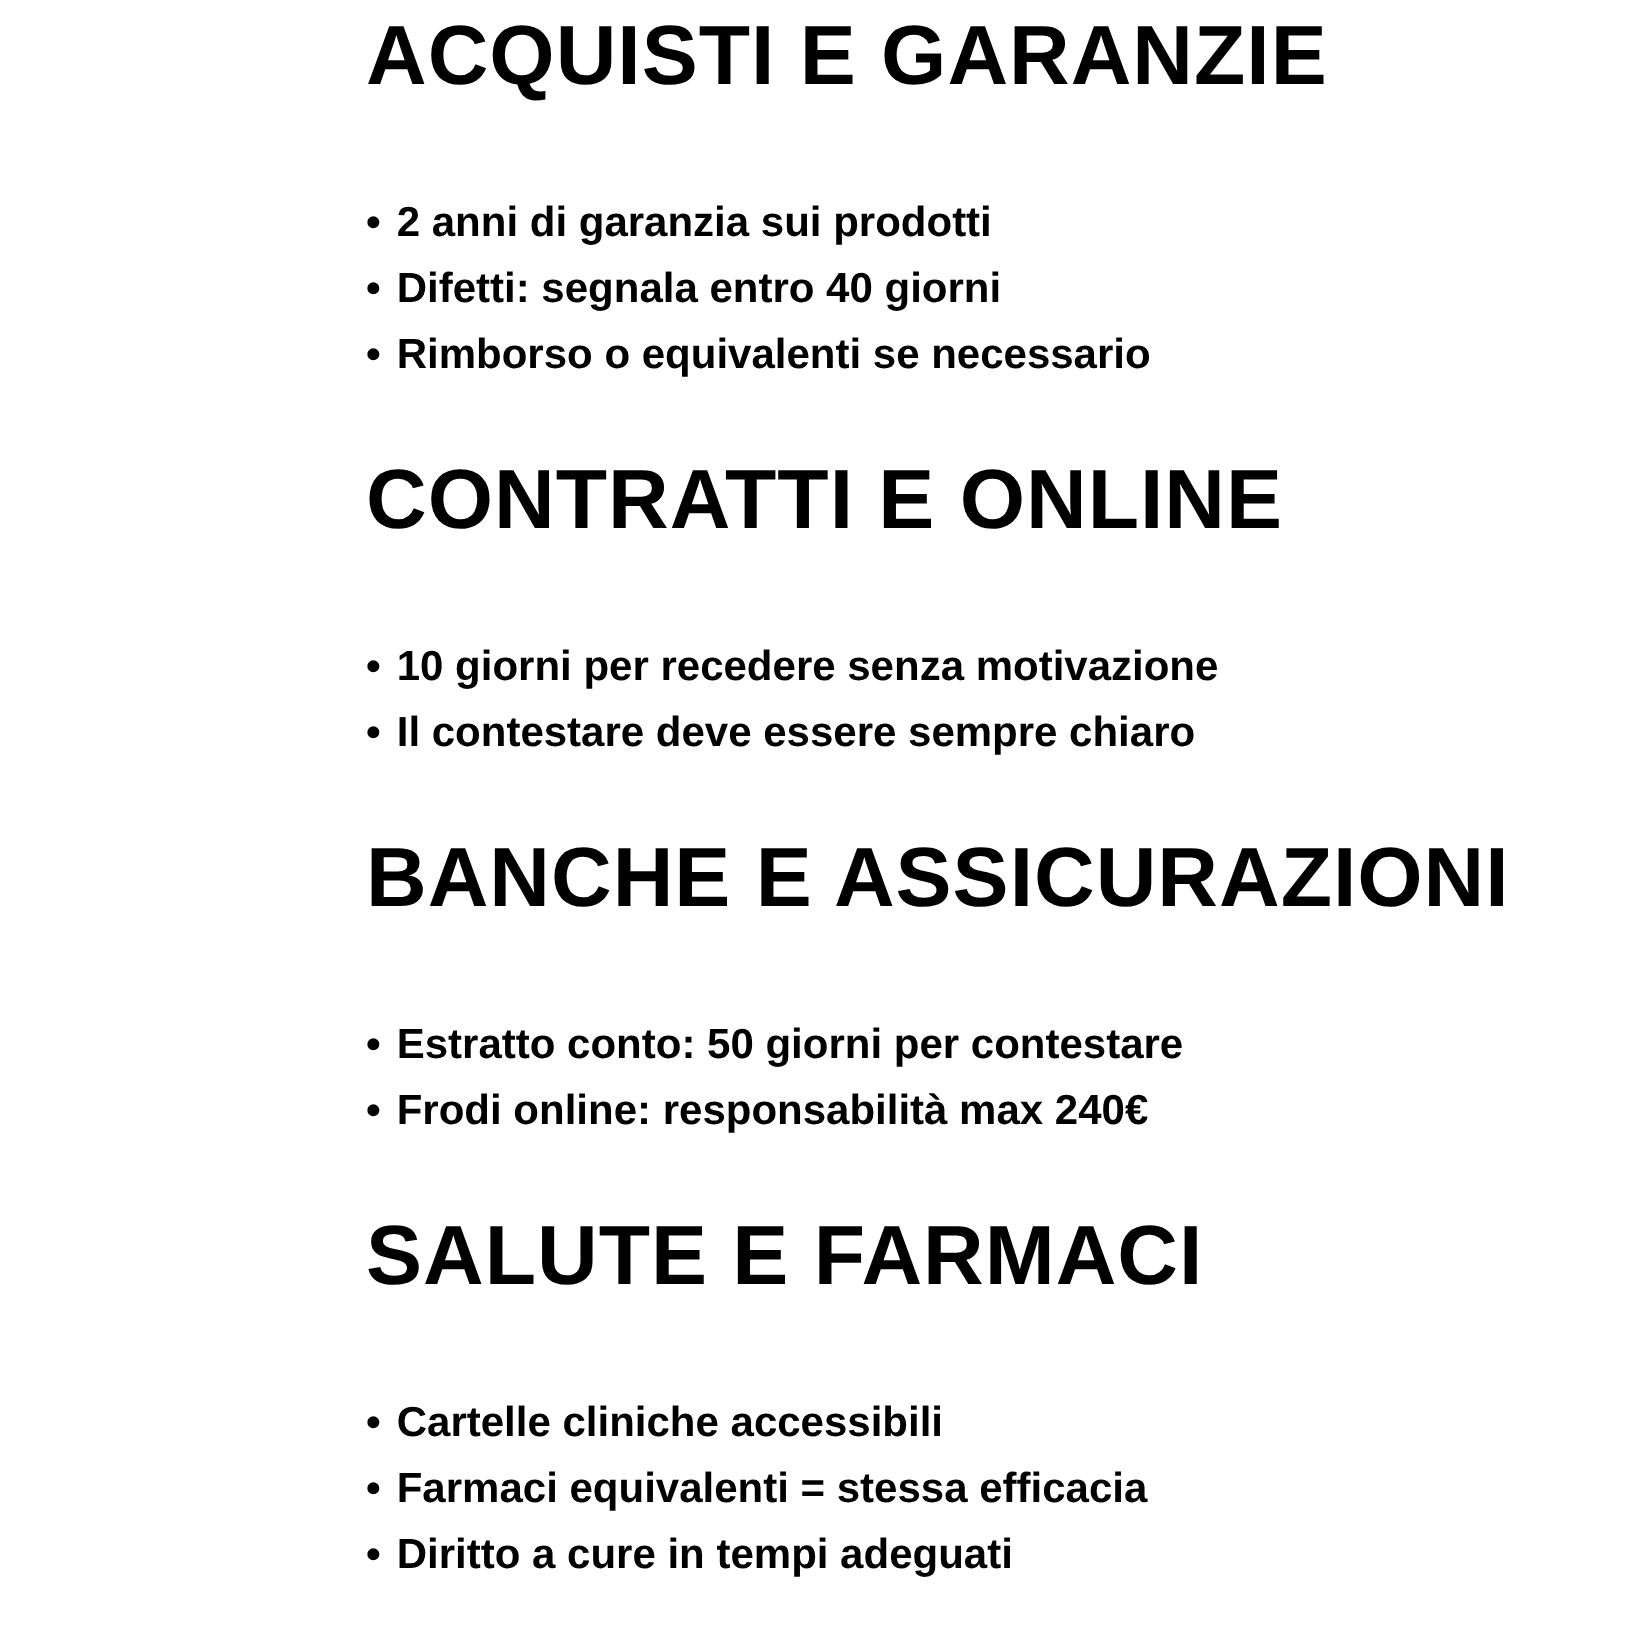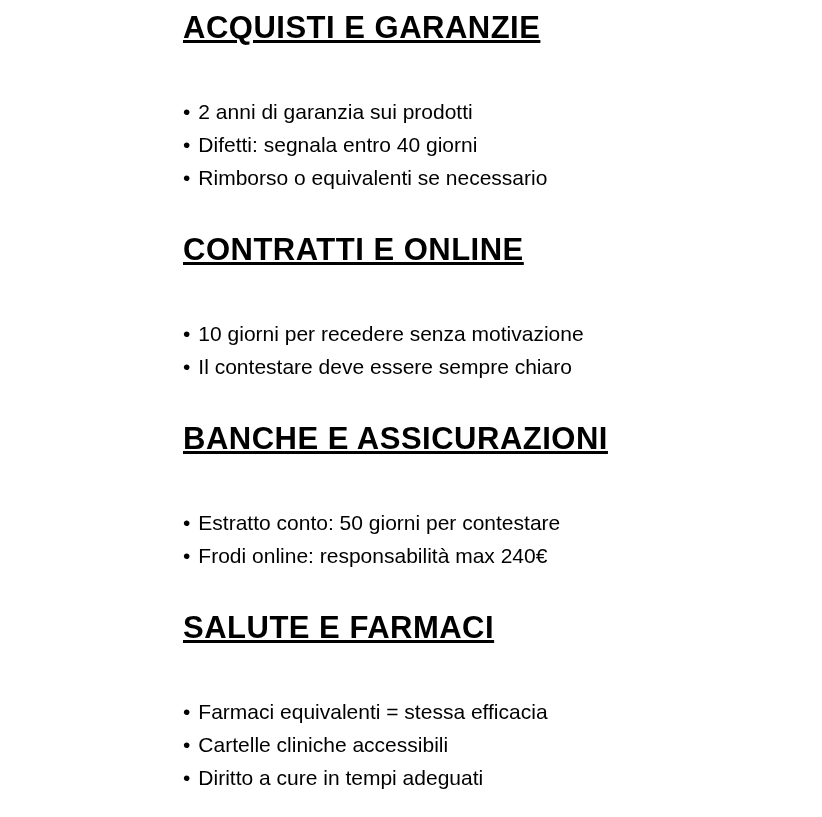--- a/index.html
+++ b/index.html
@@ -16,33 +16,33 @@
   }
   .document {
     box-sizing: border-box;
     padding: 8px 20px 0 183px;
   }
   .section {
     margin: 0 0 36px 0;
   }
   .section-title {
     margin: 0 0 47px 0;
-    font-size: 31px;
+    font-size: 42px;
     line-height: 40px;
     font-weight: bold;
     letter-spacing: 0.5px;
     white-space: nowrap;
-    text-decoration: underline;
   }
   .bullet-list {
     margin: 0;
     padding: 0;
     list-style: none;
     font-size: 21px;
     line-height: 33px;
+    font-weight: bold;
   }
   .bullet-item {
     white-space: nowrap;
   }
   .bullet-glyph {
     display: inline-block;
     margin-right: 8px;
   }
 </style>
 </head>
@@ -71,19 +71,19 @@
     <h2 class="section-title">BANCHE E ASSICURAZIONI</h2>
     <ul class="bullet-list">
       <li class="bullet-item"><span class="bullet-glyph">•</span><span>Estratto conto: 50 giorni per contestare</span></li>
       <li class="bullet-item"><span class="bullet-glyph">•</span><span>Frodi online: responsabilità max 240€</span></li>
     </ul>
   </section>
 
   <section class="section">
     <h2 class="section-title">SALUTE E FARMACI</h2>
     <ul class="bullet-list">
+      <li class="bullet-item"><span class="bullet-glyph">•</span><span>Cartelle cliniche accessibili</span></li>
       <li class="bullet-item"><span class="bullet-glyph">•</span><span>Farmaci equivalenti = stessa efficacia</span></li>
-      <li class="bullet-item"><span class="bullet-glyph">•</span><span>Cartelle cliniche accessibili</span></li>
       <li class="bullet-item"><span class="bullet-glyph">•</span><span>Diritto a cure in tempi adeguati</span></li>
     </ul>
   </section>
 
 </main>
 
 </body></html>

